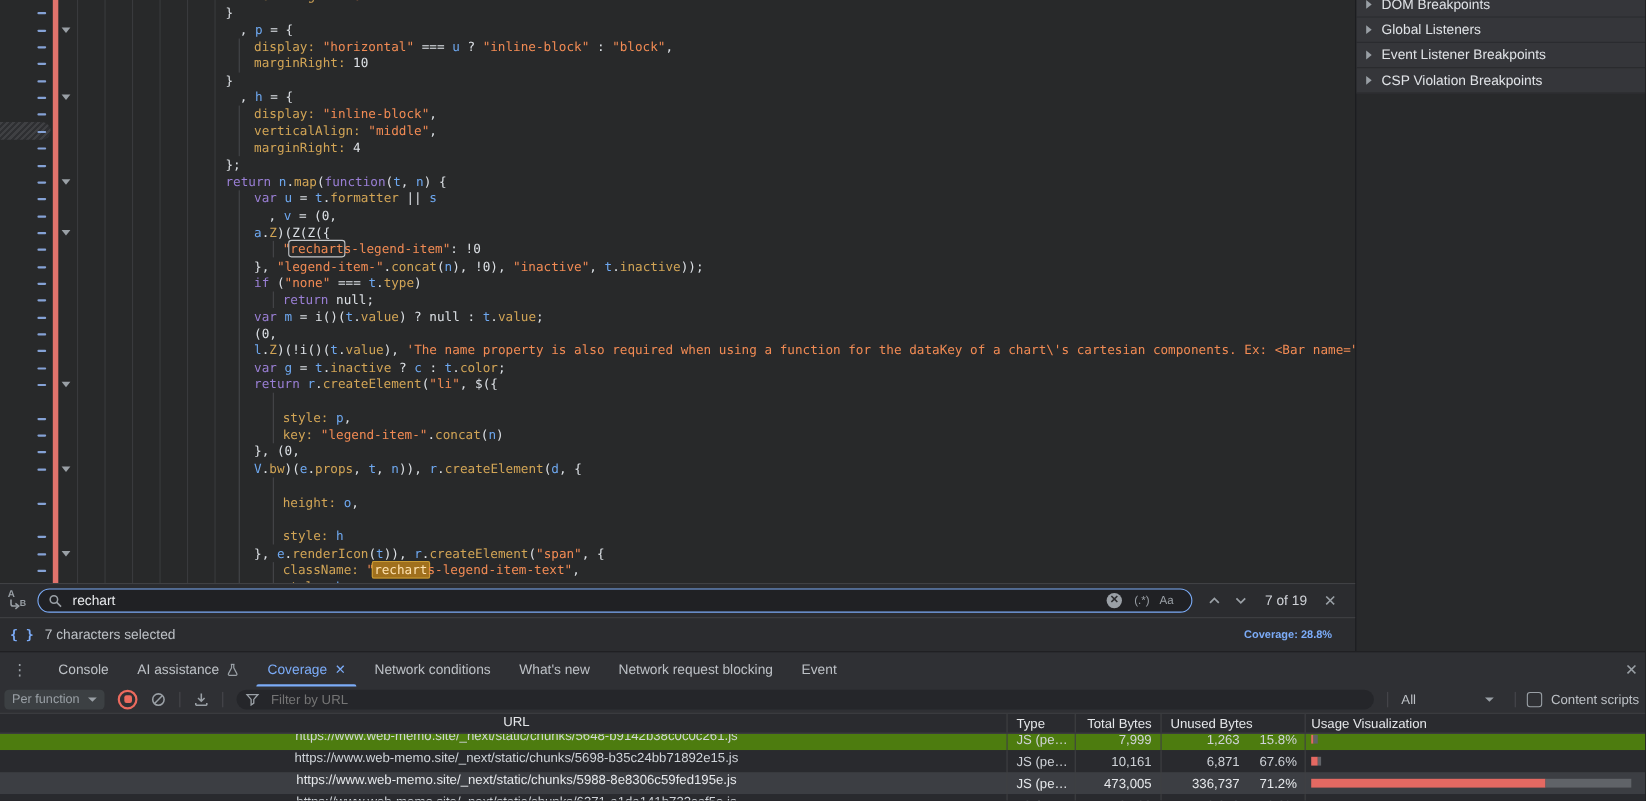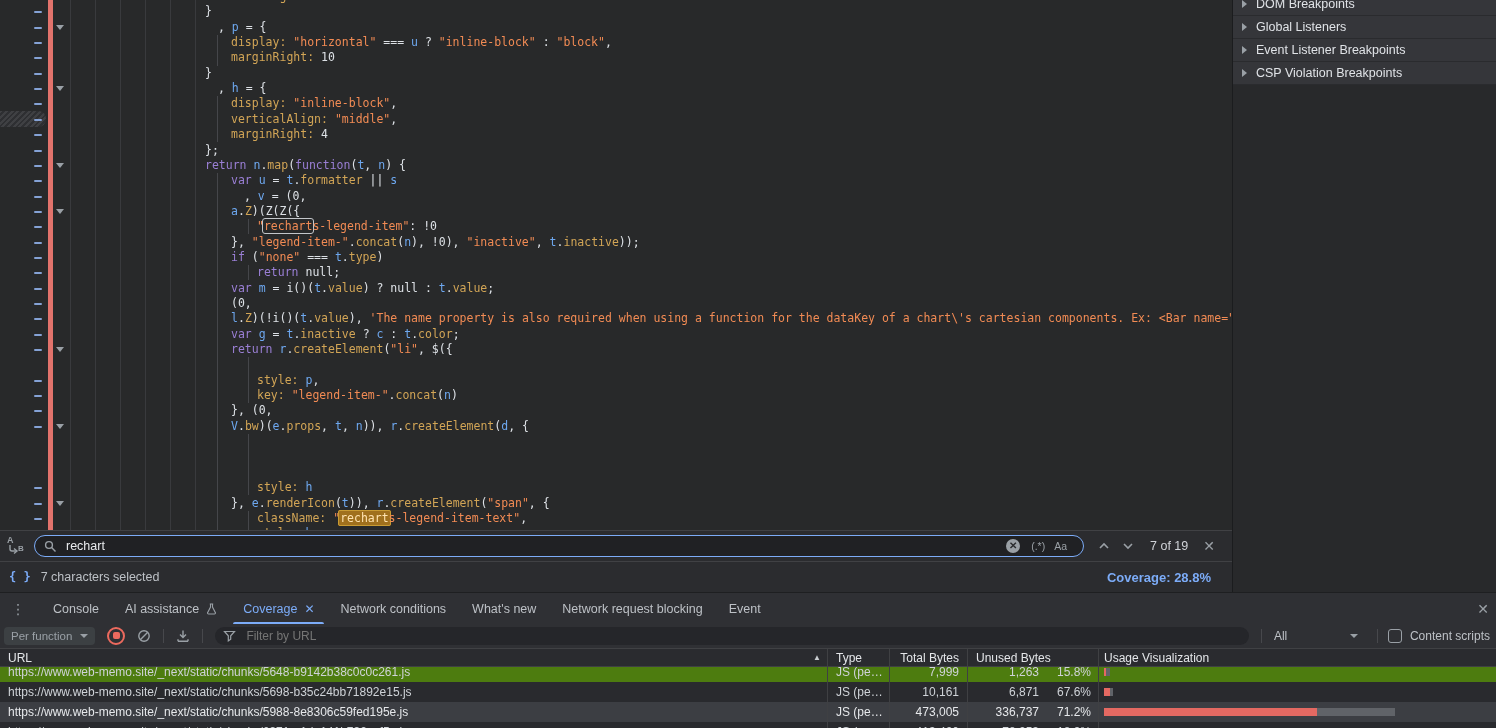--- a/index.html
+++ b/index.html
@@ -44,21 +44,21 @@
              line-height:14px;text-align:center;font-weight:bold;flex:none;margin-right:9px;cursor:default;}
   .mini-toggle{color:#9aa0a6;font-size:10.5px;flex:none;margin-left:2px;margin-right:7px;letter-spacing:0;}
   .nav-btn{width:24px;height:24px;display:flex;align-items:center;justify-content:center;flex:none;}
   #search-count{color:#d0d3d8;font-size:12.5px;margin:0 10px;flex:none;}
   .x-btn{color:#9aa0a6;font-size:14px;flex:none;width:22px;text-align:center;}
   
   #statusbar{position:absolute;left:0;top:561px;width:1232px;height:31px;background:#2b2c2f;
              border-top:1px solid #404144;box-sizing:border-box;display:flex;align-items:center;}
   .braces{color:#7cacf8;font-family:"DejaVu Sans Mono",monospace;font-size:12px;font-weight:bold;margin:0 10px 0 9px;}
   #sel-text{color:#bdc1c6;font-size:12.5px;}
-  #coverage-link{position:absolute;right:21px;color:#7cacf8;font-size:13px;font-weight:bold;}
+  #coverage-link{position:absolute;right:21px;color:#7cacf8;font-size:10px;font-weight:bold;}
   
   #drawer{position:absolute;left:0;top:592px;width:1496px;height:136px;background:#2f3034;border-top:1px solid #1e1f21;box-sizing:border-box;}
   #tabbar{position:relative;height:31px;display:flex;align-items:center;padding-left:8px;}
   .kebab{color:#9aa0a6;font-size:14px;width:20px;text-align:center;margin-right:12px;flex:none;}
   .tab{position:relative;height:31px;display:flex;align-items:center;padding:0 13px;color:#bdc1c6;
        font-size:12.5px;flex:none;white-space:nowrap;}
   .tab.active{color:#7cacf8;}
   .tab.active::after{content:"";position:absolute;left:3px;right:3px;bottom:0;height:2.5px;
                      background:#7cacf8;border-radius:2px 2px 0 0;}
   .tab-x{margin-left:7px;font-size:12px;}
@@ -80,21 +80,21 @@
                      font-family:"Liberation Sans",sans-serif;margin-left:8px;}
   .all-select{width:84px;height:18px;display:flex;align-items:center;justify-content:space-between;
               color:#bdc1c6;font-size:12px;padding:0 7px;margin-left:5px;flex:none;}
   .cs-wrap{display:flex;align-items:center;margin-left:10px;flex:none;color:#bdc1c6;font-size:12px;}
   .checkbox{width:12px;height:12px;border:1.5px solid #9aa0a6;border-radius:3px;margin-right:8px;flex:none;}
   
   #ctable{position:absolute;left:0;top:56px;right:0;bottom:0;}
   .thead{position:relative;z-index:2;height:18px;background:#2a2b2f;border-bottom:1px solid #3f4043;
          display:flex;color:#e4e6e9;font-size:12px;box-sizing:border-box;}
   .thead .cell,.trow .cell{display:flex;align-items:center;box-sizing:border-box;overflow:hidden;white-space:nowrap;}
-  .c-url{width:828px;padding-left:8px;border-right:1px solid #3f4043;justify-content:space-between;}
+  .c-url{width:916px;padding-left:24px;border-right:1px solid #3f4043;justify-content:space-between;flex-direction:column;}
   .c-type{width:62px;padding-left:8px;border-right:1px solid #3f4043;}
   .c-total{width:78px;padding:0 8px;border-right:1px solid #3f4043;justify-content:flex-end;}
   .c-unused{width:131px;border-right:1px solid #3f4043;}
   .c-usage{flex:1;padding-left:5px;}
   .sort-arrow{color:#c8ccd0;font-size:8px;margin-right:6px;}
   #tbody{position:absolute;left:0;top:18px;right:0;bottom:0;overflow:hidden;z-index:1;}
   .trow{height:20px;display:flex;color:#cfd3d8;font-size:12px;}
   .trow.odd{background:#4d7c0f;}
   .trow.even{background:#292a2e;}
   .trow.selected{background:#3c3e43;color:#e6e8eb;}
@@ -150,20 +150,21 @@
         <div class="code-line" style="top: 265.3px;"><div class="gutter-dash"></div><span class="code-text" style="padding-left: 257px;"><span class="tk-k">return</span><span class="tk-d"> null;</span></span></div>
         <div class="code-line" style="top: 280.65px;"><div class="gutter-dash"></div><span class="code-text" style="padding-left: 231px;"><span class="tk-k">var</span><span class="tk-d"> </span><span class="tk-v">m</span><span class="tk-d"> = i()(</span><span class="tk-v">t</span><span class="tk-d">.</span><span class="tk-p">value</span><span class="tk-d">) ? null : </span><span class="tk-v">t</span><span class="tk-d">.</span><span class="tk-p">value</span><span class="tk-d">;</span></span></div>
         <div class="code-line" style="top: 296px;"><div class="gutter-dash"></div><span class="code-text" style="padding-left: 231px;"><span class="tk-d">(0,</span></span></div>
         <div class="code-line" style="top: 311.35px;"><div class="gutter-dash"></div><span class="code-text" style="padding-left: 231px;"><span class="tk-v">l</span><span class="tk-d">.</span><span class="tk-p">Z</span><span class="tk-d">)(!i()(</span><span class="tk-v">t</span><span class="tk-d">.</span><span class="tk-p">value</span><span class="tk-d">), </span><span class="tk-s">'The name property is also required when using a function for the dataKey of a chart\'s cartesian components. Ex: &lt;Bar name="Name o</span></span></div>
         <div class="code-line" style="top: 326.7px;"><div class="gutter-dash"></div><span class="code-text" style="padding-left: 231px;"><span class="tk-k">var</span><span class="tk-d"> </span><span class="tk-v">g</span><span class="tk-d"> = </span><span class="tk-v">t</span><span class="tk-d">.</span><span class="tk-p">inactive</span><span class="tk-d"> ? </span><span class="tk-v">c</span><span class="tk-d"> : </span><span class="tk-v">t</span><span class="tk-d">.</span><span class="tk-p">color</span><span class="tk-d">;</span></span></div>
         <div class="code-line" style="top: 342.05px;"><div class="gutter-dash"></div><div class="fold-arrow"></div><span class="code-text" style="padding-left: 231px;"><span class="tk-k">return</span><span class="tk-d"> </span><span class="tk-v">r</span><span class="tk-d">.</span><span class="tk-p">createElement</span><span class="tk-d">(</span><span class="tk-s">"li"</span><span class="tk-d">, $({</span></span></div>
         <div class="code-line" style="top: 372.75px;"><div class="gutter-dash"></div><span class="code-text" style="padding-left: 257px;"><span class="tk-p">style:</span><span class="tk-d"> </span><span class="tk-v">p</span><span class="tk-d">,</span></span></div>
         <div class="code-line" style="top: 388.1px;"><div class="gutter-dash"></div><span class="code-text" style="padding-left: 257px;"><span class="tk-p">key:</span><span class="tk-d"> </span><span class="tk-s">"legend-item-"</span><span class="tk-d">.</span><span class="tk-p">concat</span><span class="tk-d">(</span><span class="tk-v">n</span><span class="tk-d">)</span></span></div>
         <div class="code-line" style="top: 403.45px;"><div class="gutter-dash"></div><span class="code-text" style="padding-left: 231px;"><span class="tk-d">}, (0,</span></span></div>
         <div class="code-line" style="top: 418.8px;"><div class="gutter-dash"></div><div class="fold-arrow"></div><span class="code-text" style="padding-left: 231px;"><span class="tk-v">V</span><span class="tk-d">.</span><span class="tk-p">bw</span><span class="tk-d">)(</span><span class="tk-v">e</span><span class="tk-d">.</span><span class="tk-p">props</span><span class="tk-d">, </span><span class="tk-v">t</span><span class="tk-d">, </span><span class="tk-v">n</span><span class="tk-d">)), </span><span class="tk-v">r</span><span class="tk-d">.</span><span class="tk-p">createElement</span><span class="tk-d">(</span><span class="tk-v">d</span><span class="tk-d">, {</span></span></div>
+        <div class="code-line" style="top: 449.5px;"><div class="gutter-dash"></div><span class="code-text" style="padding-left: 257px;"><span class="tk-p">height:</span><span class="tk-d"> </span><span class="tk-v">o</span><span class="tk-d">,</span></span></div>
         <div class="code-line" style="top: 480.2px;"><div class="gutter-dash"></div><span class="code-text" style="padding-left: 257px;"><span class="tk-p">style:</span><span class="tk-d"> </span><span class="tk-v">h</span></span></div>
         <div class="code-line" style="top: 495.55px;"><div class="gutter-dash"></div><div class="fold-arrow"></div><span class="code-text" style="padding-left: 231px;"><span class="tk-d">}, </span><span class="tk-v">e</span><span class="tk-d">.</span><span class="tk-p">renderIcon</span><span class="tk-d">(</span><span class="tk-v">t</span><span class="tk-d">)), </span><span class="tk-v">r</span><span class="tk-d">.</span><span class="tk-p">createElement</span><span class="tk-d">(</span><span class="tk-s">"span"</span><span class="tk-d">, {</span></span></div>
         <div class="code-line" style="top: 510.9px;"><div class="gutter-dash"></div><span class="code-text" style="padding-left: 257px;"><span class="tk-p">className:</span><span class="tk-d"> </span><span class="tk-s">"</span><span class="tk-c">rechart</span><span class="tk-s">s-legend-item-text"</span><span class="tk-d">,</span></span></div>
         <div class="code-line" style="top: 526.25px;"><span class="code-text" style="padding-left: 257px;"><span class="tk-p">style:</span><span class="tk-d"> </span><span class="tk-v">b</span></span></div>
       </div>
   </div>
 
   <div id="sidebar">
     <div id="sidebar-rows">
         <div class="sb-row">

